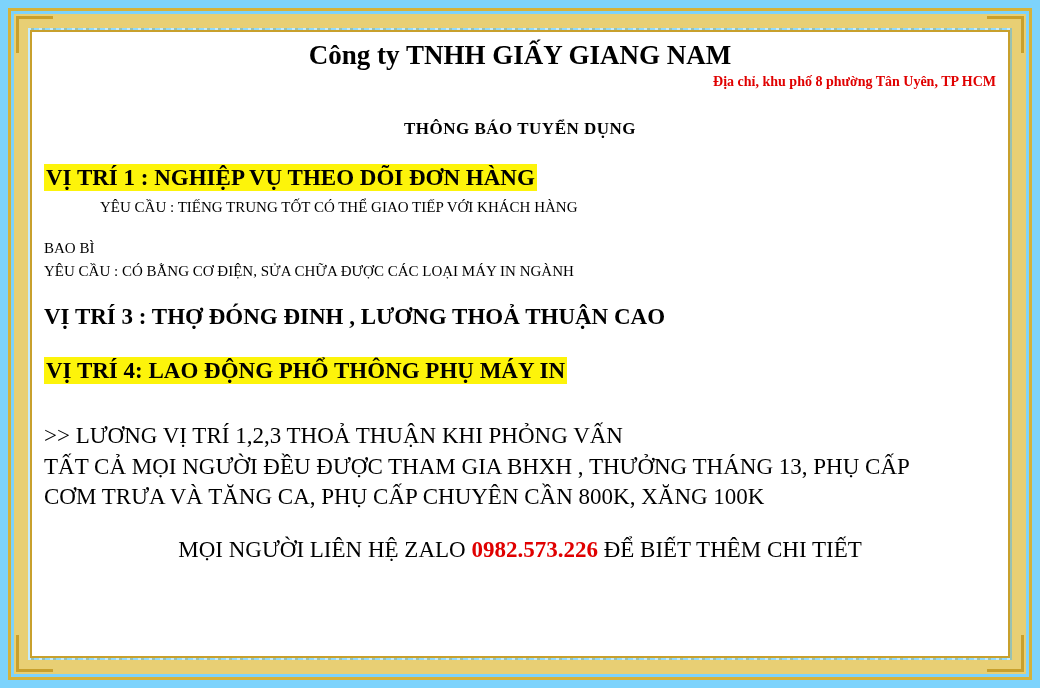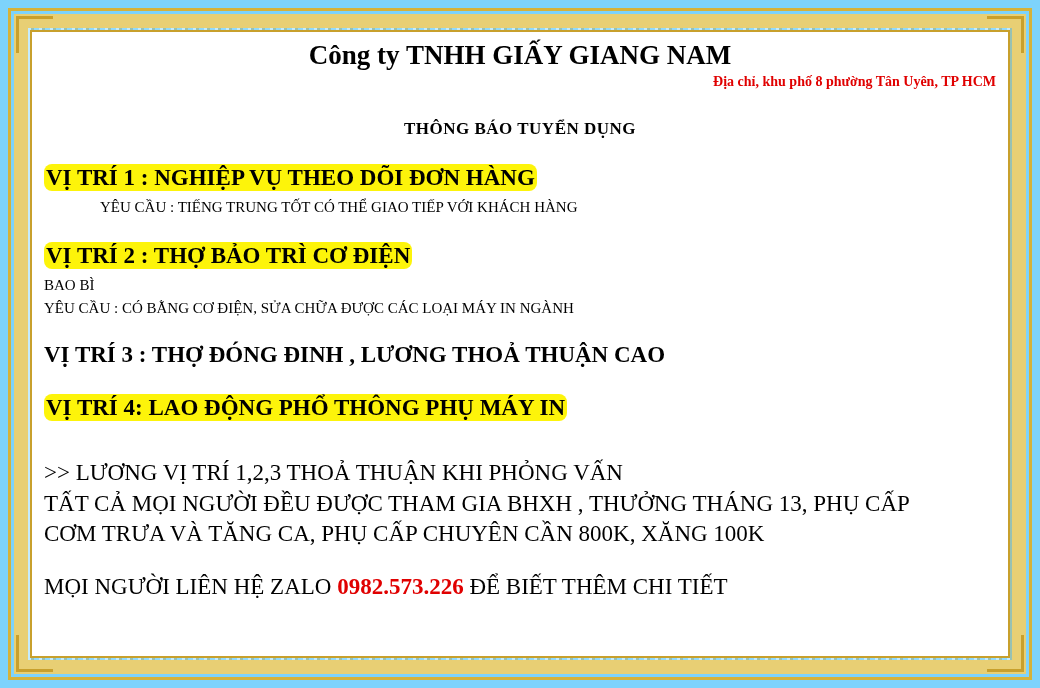--- a/index.html
+++ b/index.html
@@ -110,21 +110,20 @@
 
   .pos-head {
     font-weight: bold;
     font-size: 23px;
     color: #000000;
     display: inline;
     background: #fdf40a;
     line-height: 1.45;
     padding: 1px 2px;
     box-decoration-break: clone;
-    border-radius: 8px;
     -webkit-box-decoration-break: clone;
   }
   .pos-head-wrap { line-height: 1.5; }
 
   .pos-req {
     font-size: 15px;
     color: #000000;
     line-height: 1.25;
     margin-top: 4px;
   }
@@ -133,20 +132,21 @@
   .notes {
     margin-top: 34px;
     font-size: 23px;
     color: #000000;
     line-height: 1.33;
   }
   .notes div { white-space: nowrap; }
 
   .contact {
     margin-top: 24px;
+    text-align: center;
     font-size: 23px;
     color: #000000;
   }
   .contact .phone {
     color: #e00000;
     font-weight: bold;
   }
 </style>
 </head>
 <body>
@@ -169,23 +169,20 @@
     <div class="notice-title">THÔNG BÁO TUYỂN DỤNG</div>
 
     <div class="pos-block">
       <div class="pos-head-wrap">
         <span class="pos-head">VỊ TRÍ 1 : NGHIỆP VỤ THEO DÕI ĐƠN HÀNG</span>
       </div>
       <div class="pos-req indent">YÊU CẦU : TIẾNG TRUNG TỐT CÓ THỂ GIAO TIẾP VỚI KHÁCH HÀNG</div>
     </div>
 
     <div class="pos-block">
-      <div class="pos-head-wrap">
-        <span class="pos-head">VỊ TRÍ 2 : THỢ BẢO TRÌ CƠ ĐIỆN</span>
-      </div>
       <div class="pos-req">BAO BÌ</div>
       <div class="pos-req">YÊU CẦU : CÓ BẰNG CƠ ĐIỆN, SỬA CHỮA ĐƯỢC CÁC LOẠI MÁY IN NGÀNH</div>
     </div>
 
     <div class="pos-block tight">
       <div class="pos-head-wrap">
         <span class="pos-head" style="background:transparent;padding:0">VỊ TRÍ 3 : THỢ ĐÓNG ĐINH , LƯƠNG THOẢ THUẬN CAO</span>
       </div>
     </div>
 

